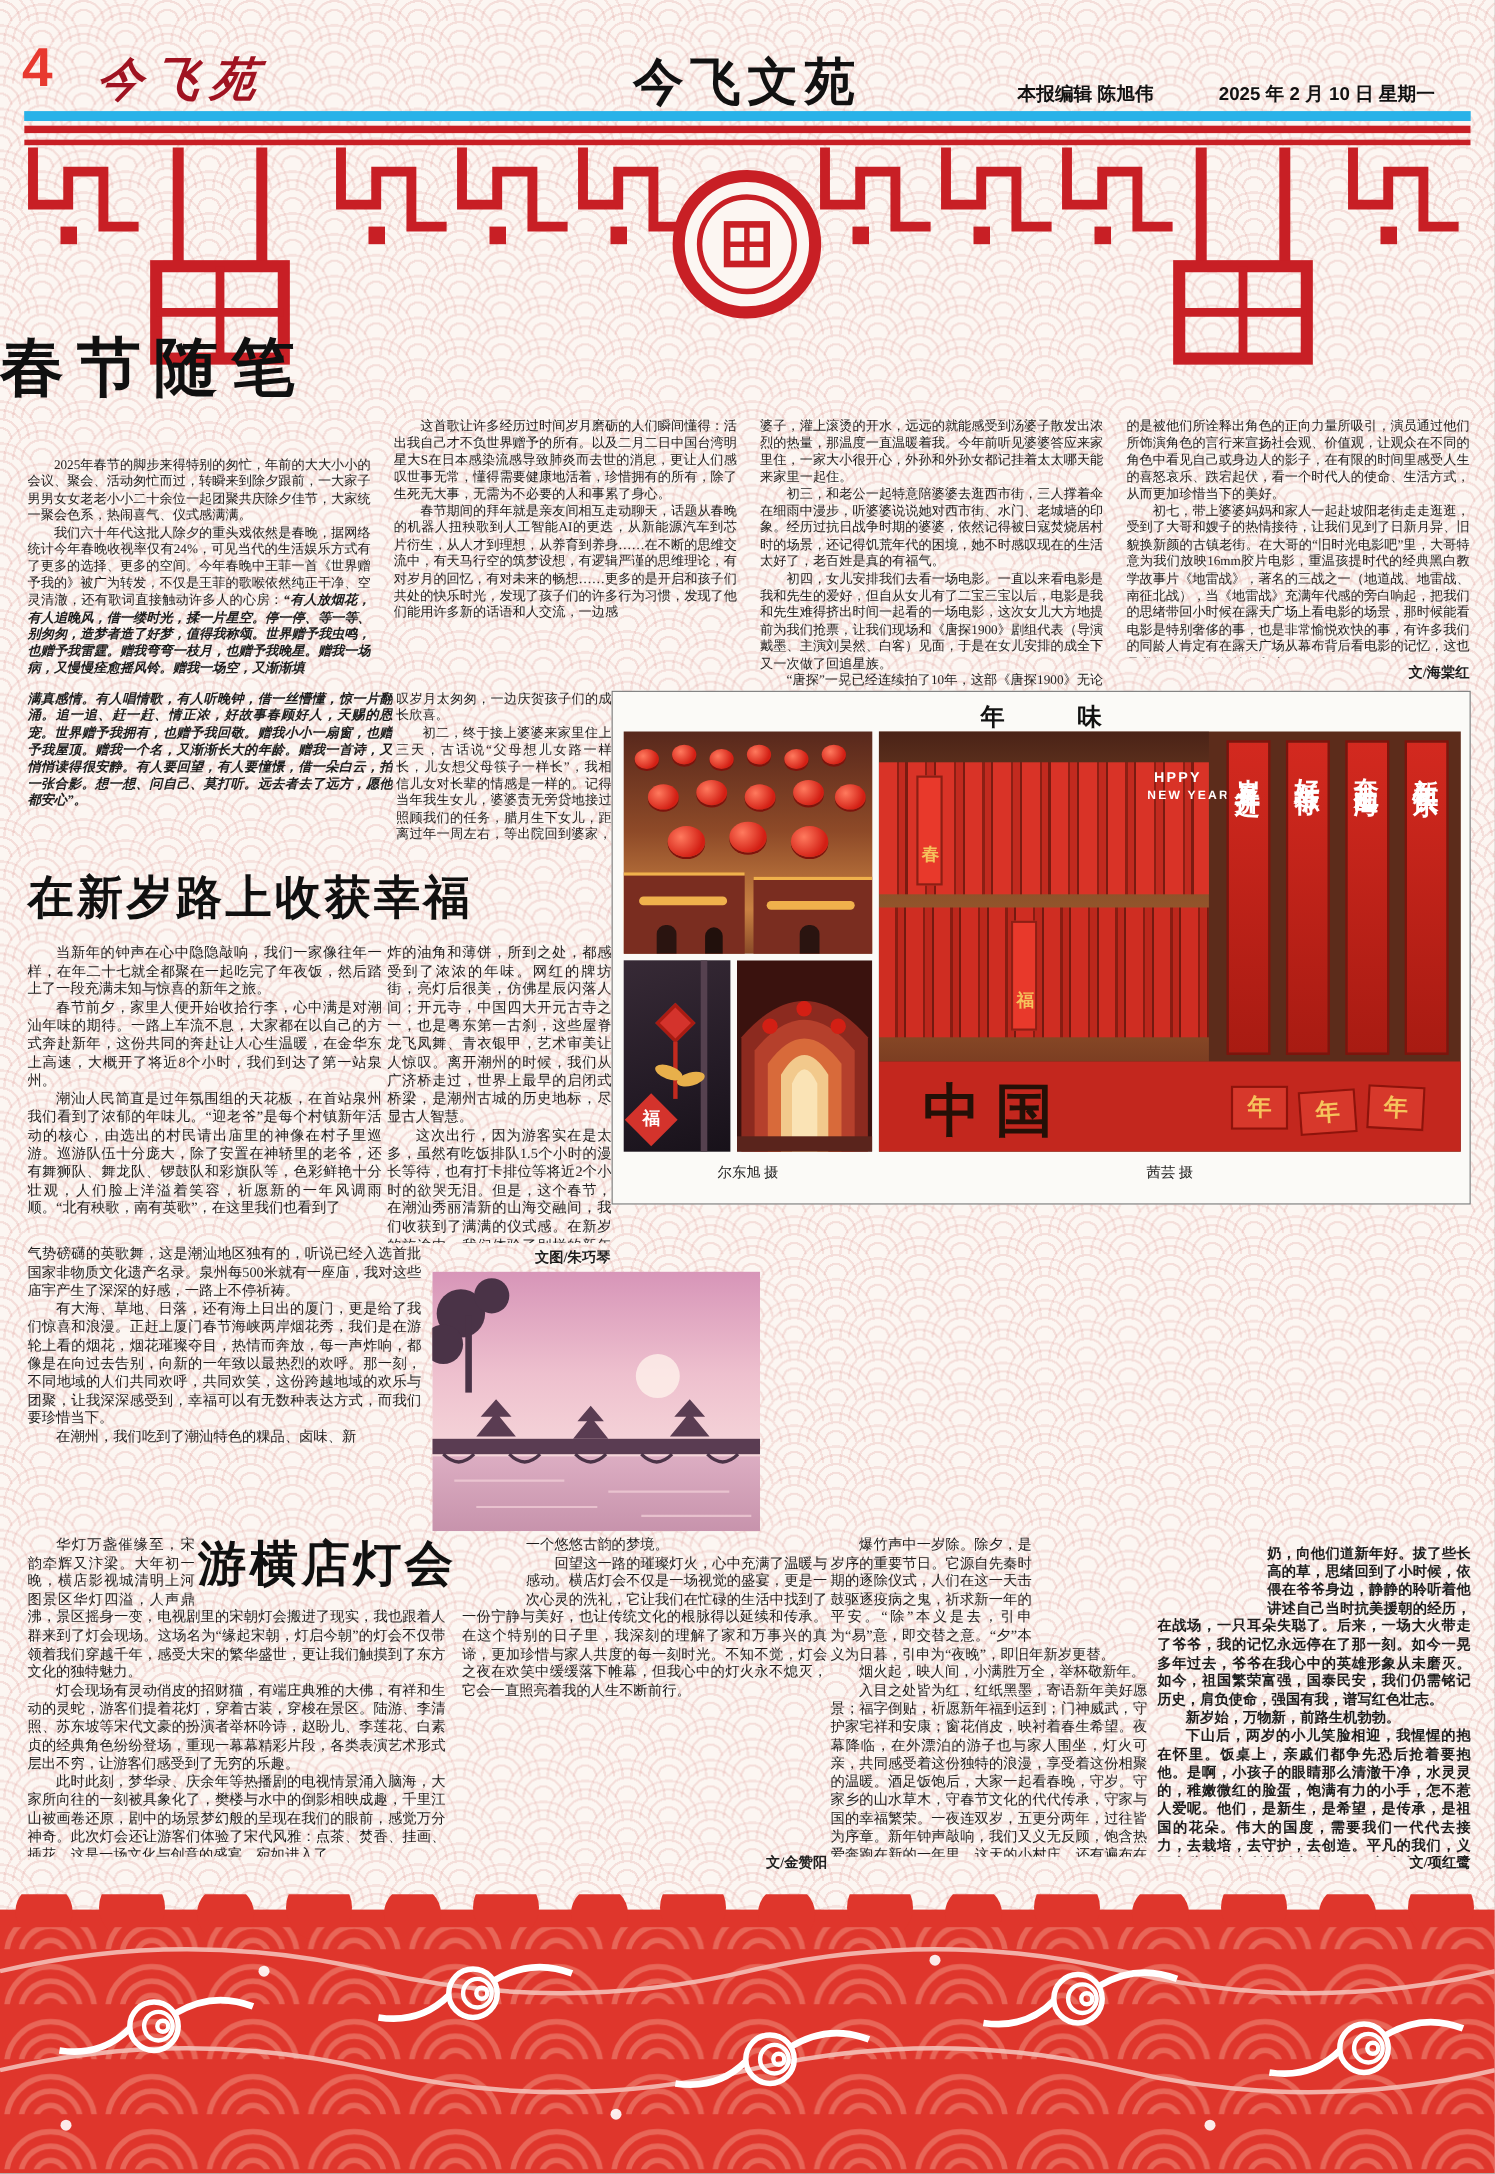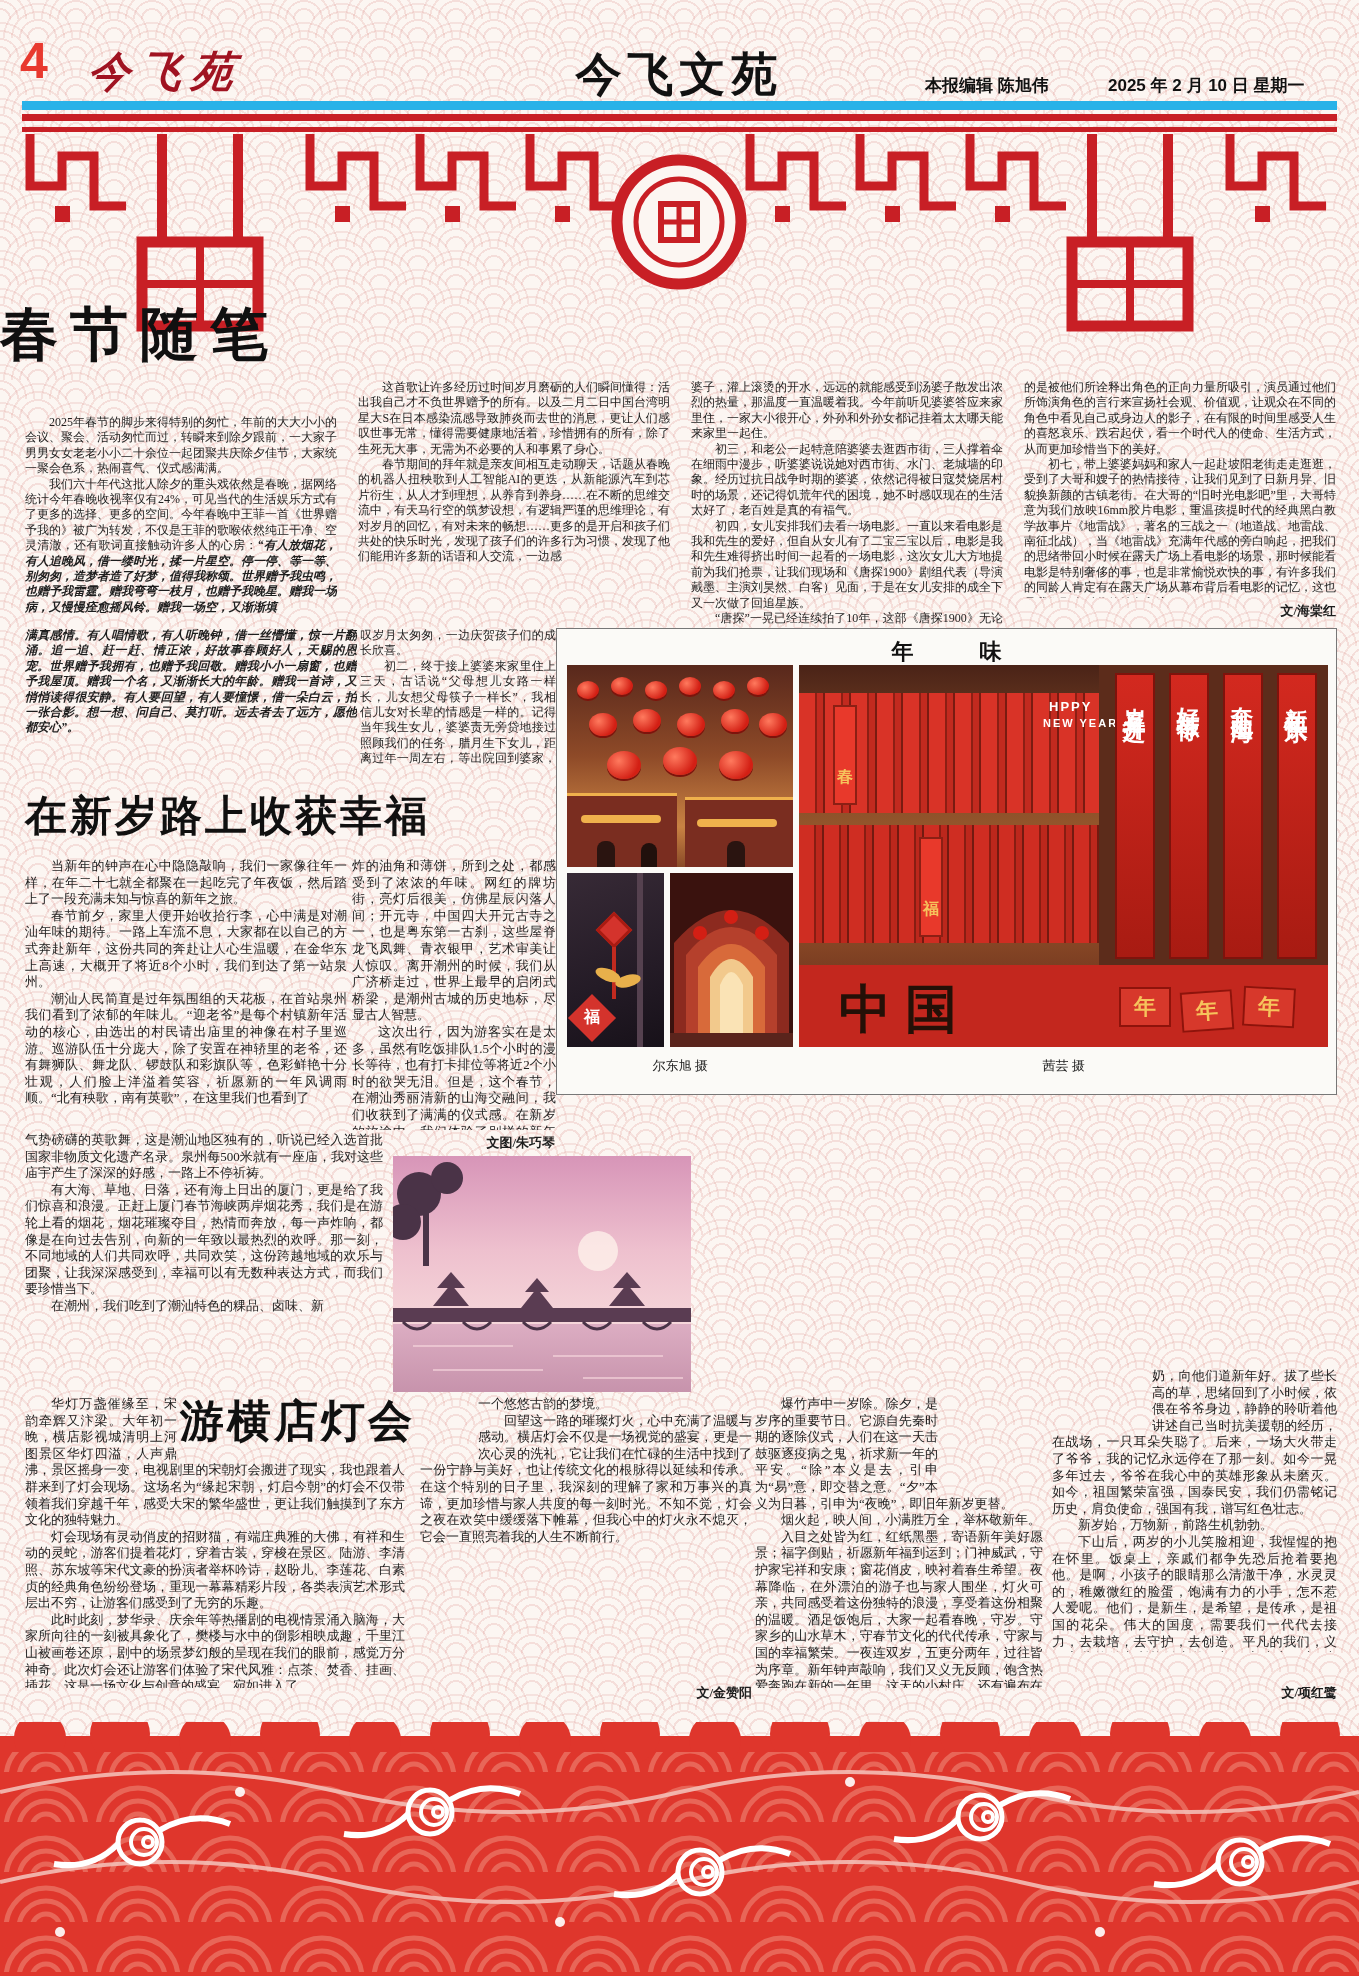--- a/index.html
+++ b/index.html
@@ -281,21 +281,21 @@
   </div>
   <div class="byline" style="left:420px;top:1684px;width:332px;">文/金赞阳</div>
 
   <div class="col fsB" style="left:755px;top:1396px;width:288px;height:292px;">
     <div class="spacer-r" style="width:105px;height:84px;"></div>
     <p>爆竹声中一岁除。除夕，是岁序的重要节日。它源自先秦时期的逐除仪式，人们在这一天击鼓驱逐疫病之鬼，祈求新一年的平安。“除”本义是去，引申为“易”意，即交替之意。“夕”本义为日暮，引申为“夜晚”，即旧年新岁更替。</p>
     <p>烟火起，映人间，小满胜万全，举杯敬新年。</p>
     <p>入目之处皆为红，红纸黑墨，寄语新年美好愿景；福字倒贴，祈愿新年福到运到；门神威武，守护家宅祥和安康；窗花俏皮，映衬着春生希望。夜幕降临，在外漂泊的游子也与家人围坐，灯火可亲，共同感受着这份独特的浪漫，享受着这份相聚的温暖。酒足饭饱后，大家一起看春晚，守岁。守家乡的山水草木，守春节文化的代代传承，守家与国的幸福繁荣。一夜连双岁，五更分两年，过往皆为序章。新年钟声敲响，我们又义无反顾，饱含热爱奔跑在新的一年里。这天的小村庄，还有遍布在各个角落的城市，灯火通明，书写着开年的华丽篇章。</p>
 
   </div>
-  <div class="col fsB" style="left:1052px;top:1368px;width:285px;height:284px;">
+  <div class="col fsB" style="left:1052px;top:1404px;width:285px;height:284px;font-weight:bold;">
     <div class="spacer-l" style="width:100px;height:62px;"></div>
     <p class="cont">奶，向他们道新年好。拔了些长高的草，思绪回到了小时候，依偎在爷爷身边，静静的聆听着他讲述自己当时抗美援朝的经历，在战场，一只耳朵失聪了。后来，一场大火带走了爷爷，我的记忆永远停在了那一刻。如今一晃多年过去，爷爷在我心中的英雄形象从未磨灭。如今，祖国繁荣富强，国泰民安，我们仍需铭记历史，肩负使命，强国有我，谱写红色壮志。</p>
     <p>新岁始，万物新，前路生机勃勃。</p>
     <p>下山后，两岁的小儿笑脸相迎，我惺惺的抱在怀里。饭桌上，亲戚们都争先恐后抢着要抱他。是啊，小孩子的眼睛那么清澈干净，水灵灵的，稚嫩微红的脸蛋，饱满有力的小手，怎不惹人爱呢。他们，是新生，是希望，是传承，是祖国的花朵。伟大的国度，需要我们一代代去接力，去栽培，去守护，去创造。平凡的我们，义不容辞的付出所能付出的一切，守小家，守“大国”。</p>
 
   </div>
   <div class="byline" style="left:1052px;top:1684px;width:285px;">文/项红鹭</div>
 
   <svg class="abs" style="left:0;top:1722px;" width="1359" height="254" viewBox="0 0 1359 254">
     <defs>

